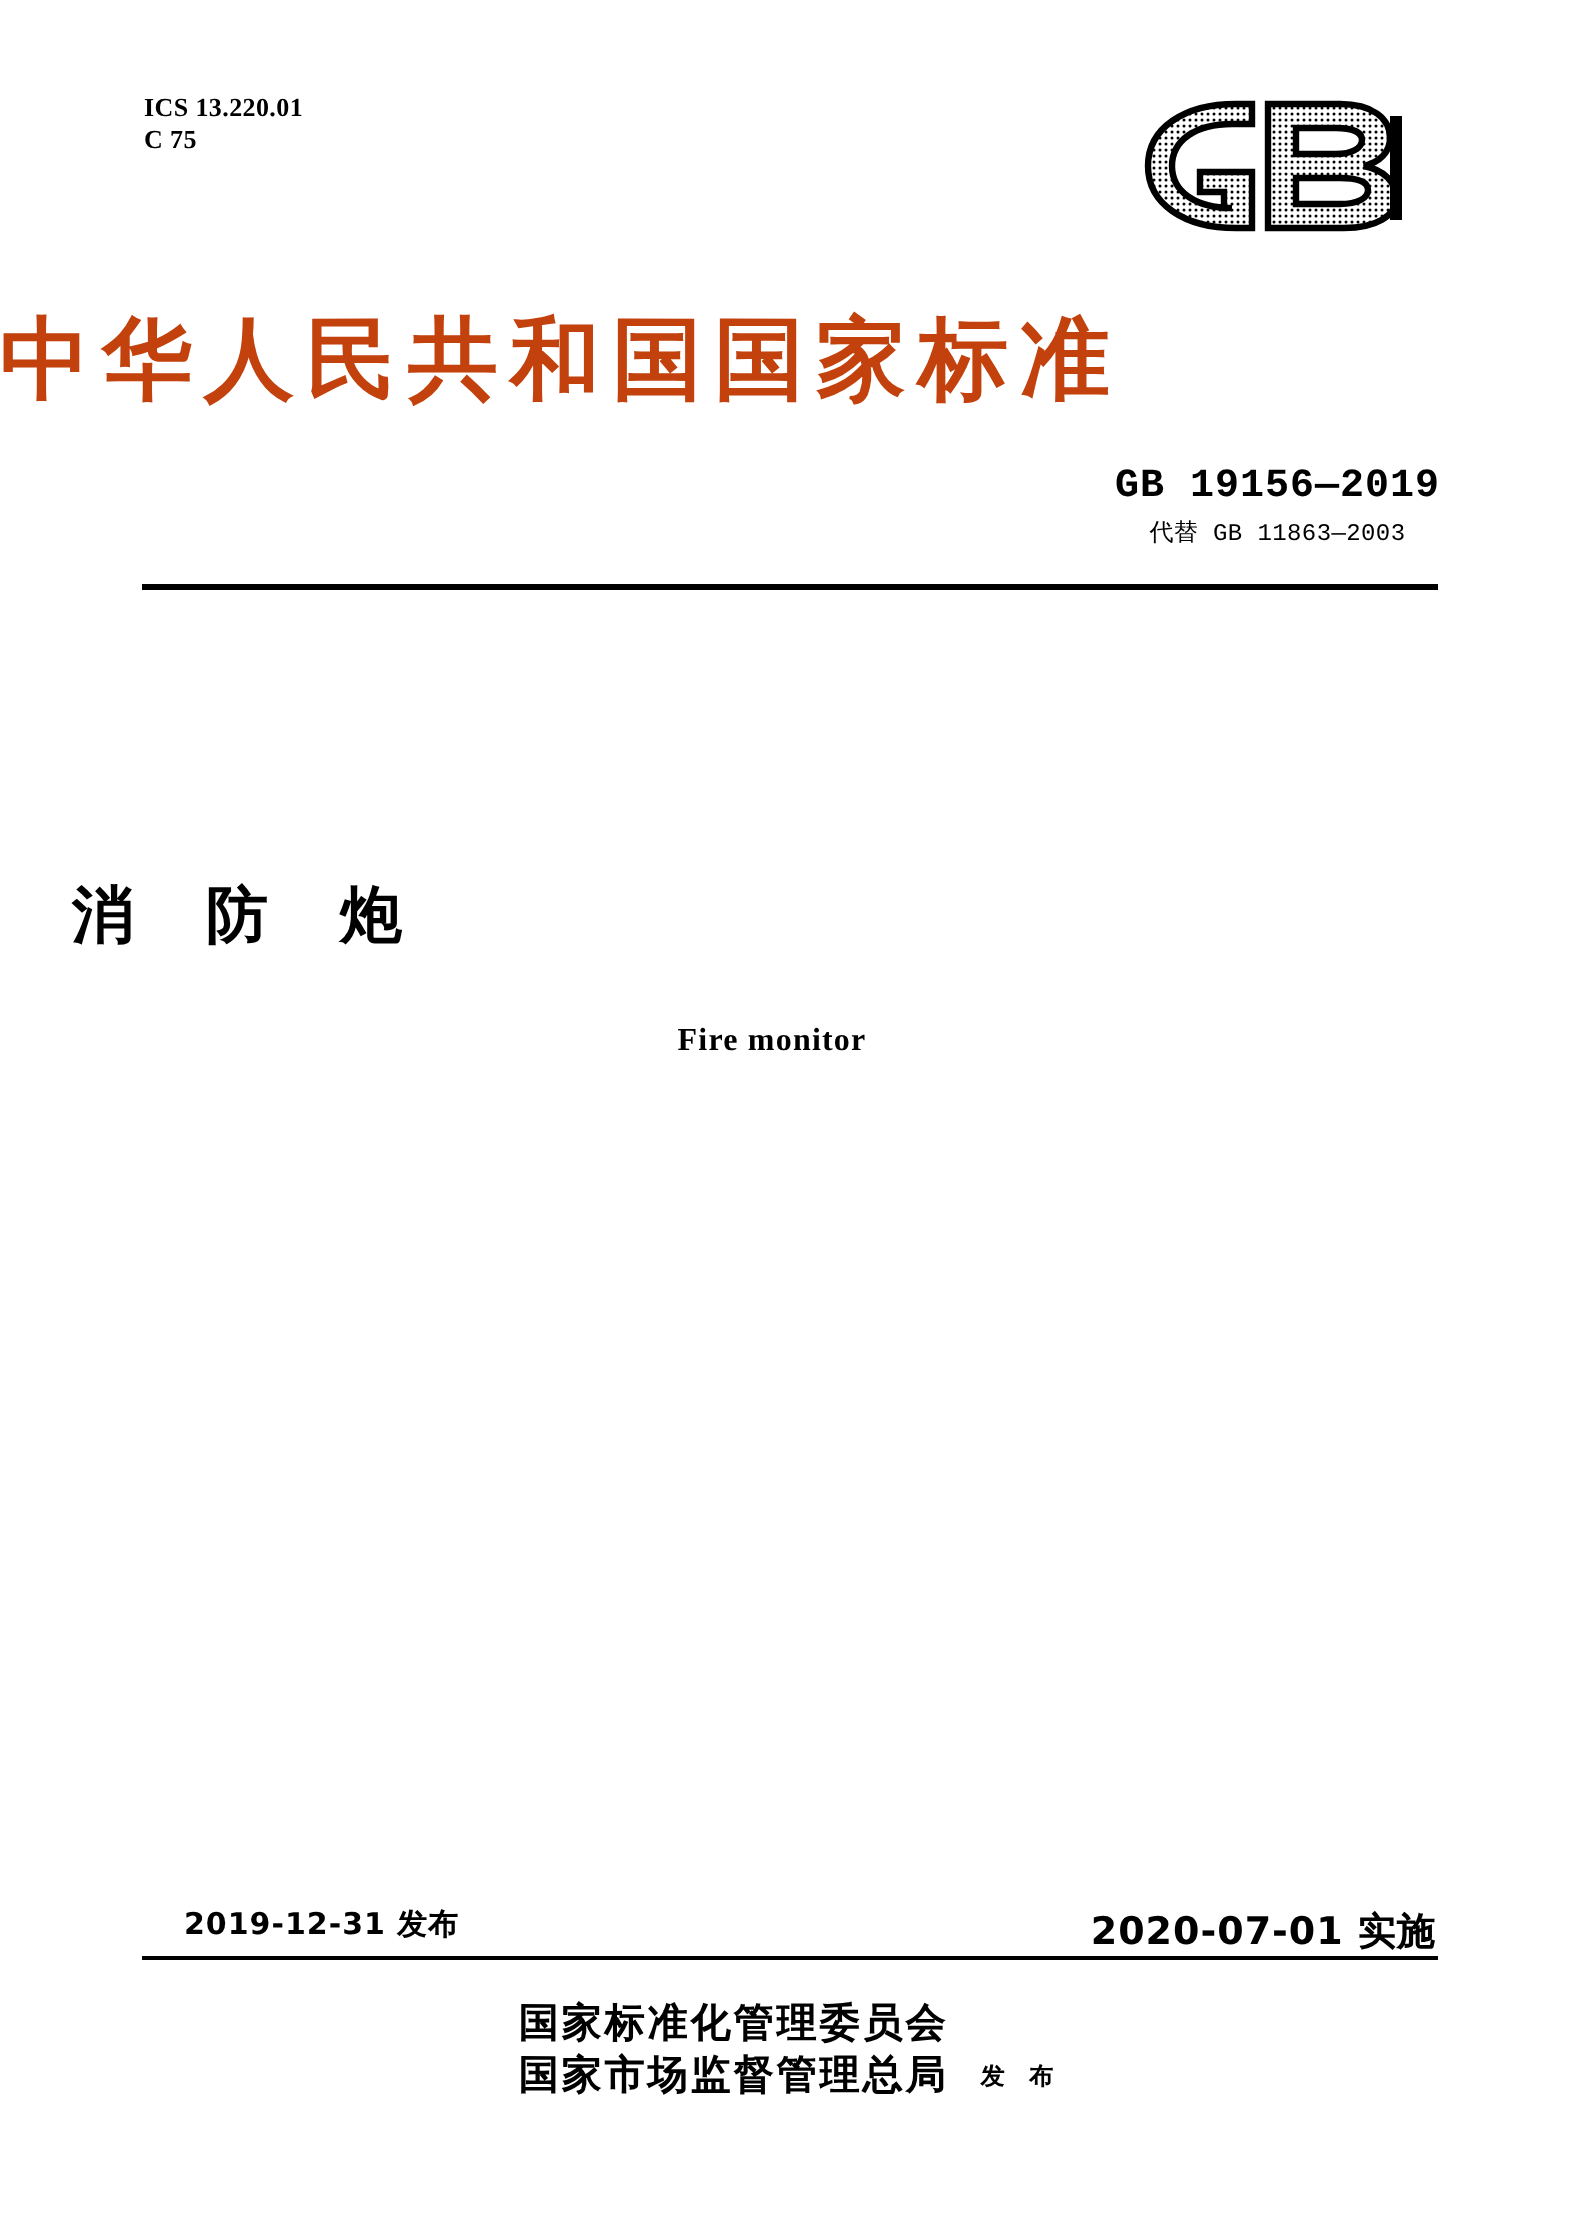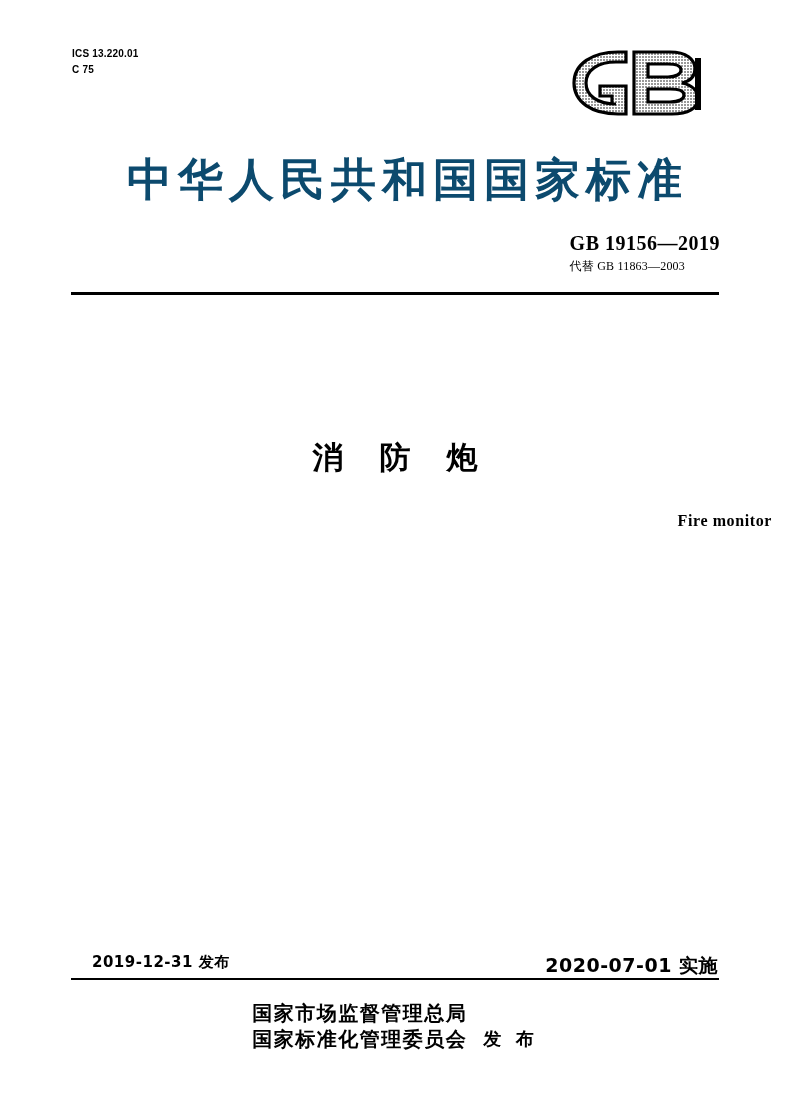--- a/index.html
+++ b/index.html
@@ -20,23 +20,23 @@
     left: 0; top: 0;
     width: 790px;
     height: 1116px;
   }
 
   
   .ics-block {
     position: absolute;
     left: 72px;
     top: 46px;
-    font-family: Liberation Sans, sans-serif;
-    font-weight: bold;
-    font-size: 10px;
+    font-family: Liberation Serif, serif;
+    font-weight: bold;
+    font-size: 13px;
     line-height: 16px;
     letter-spacing: 0.2px;
   }
   .ics-block div { white-space: nowrap; }
 
   
   .gb-logo {
     position: absolute;
     right: 68px;
     top: 44px;
@@ -44,36 +44,36 @@
     height: 78px;
   }
   .gb-logo svg { display: block; }
 
   
   .national-title {
     position: absolute;
     left: 0;
     top: 150px;
     width: 688px;
-    text-align: right;
+    text-align: left;
     font-family: "DejaVu Sans", "Liberation Sans", sans-serif;
     font-weight: bold;
     font-size: 45px;
     letter-spacing: 6px;
-    color: #0c4a6e;
+    color: #c2410c;
     white-space: nowrap;
   }
 
   
   .std-no {
     position: absolute;
     right: 70px;
     top: 232px;
-    text-align: left;
-    font-family: Liberation Serif, serif;
+    text-align: center;
+    font-family: Liberation Mono, monospace;
   }
   .std-no .main {
     font-size: 20px;
     font-weight: bold;
     letter-spacing: 0.5px;
     white-space: nowrap;
   }
   .std-no .replaces {
     margin-top: 3px;
     font-size: 12px;
@@ -98,33 +98,32 @@
     height: 2px;
     background: #000;
   }
 
   
   .subject-cn {
     position: absolute;
     left: 0;
     top: 437px;
     width: 790px;
-    text-align: center;
     font-family: Liberation Sans, sans-serif;
     font-weight: bold;
     font-size: 31px;
     letter-spacing: 36px;
     text-indent: 36px;
   }
   .subject-en {
     position: absolute;
     left: 0;
     top: 512px;
     width: 772px;
-    text-align: right;
+    text-align: center;
     font-family: "Liberation Serif", serif;
     font-weight: bold;
     font-size: 16px;
     letter-spacing: 0.6px;
   }
 
   
   .date-issue {
     position: absolute;
     left: 92px;
@@ -160,21 +159,21 @@
     font-family: "DejaVu Sans", "Liberation Sans", sans-serif;
     font-weight: bold;
     font-size: 20px;
     line-height: 26px;
     letter-spacing: 1.5px;
     text-align: center;
   }
   .issuer-action {
     font-family: "DejaVu Sans", "Liberation Sans", sans-serif;
     font-weight: bold;
-    font-size: 18px;
+    font-size: 12px;
     letter-spacing: 4px;
     margin-left: 16px;
     align-self: flex-end;
     padding-bottom: 3px;
     margin-top: 29px;
   }
 </style>
 </head>
 <body>
 
@@ -220,19 +219,19 @@
   <div class="subject-cn">消防炮</div>
   <div class="subject-en">Fire monitor</div>
 
   <div class="rule-bottom"></div>
 
   <div class="date-issue">2019-12-31 发布</div>
   <div class="date-impl">2020-07-01 实施</div>
 
   <div class="issuer">
     <div class="issuer-names">
+      <div>国家标准化管理委员会</div>
       <div>国家市场监督管理总局</div>
-      <div>国家标准化管理委员会</div>
     </div>
     <div class="issuer-action">发 布</div>
   </div>
 
 </div>
 
 </body></html>

